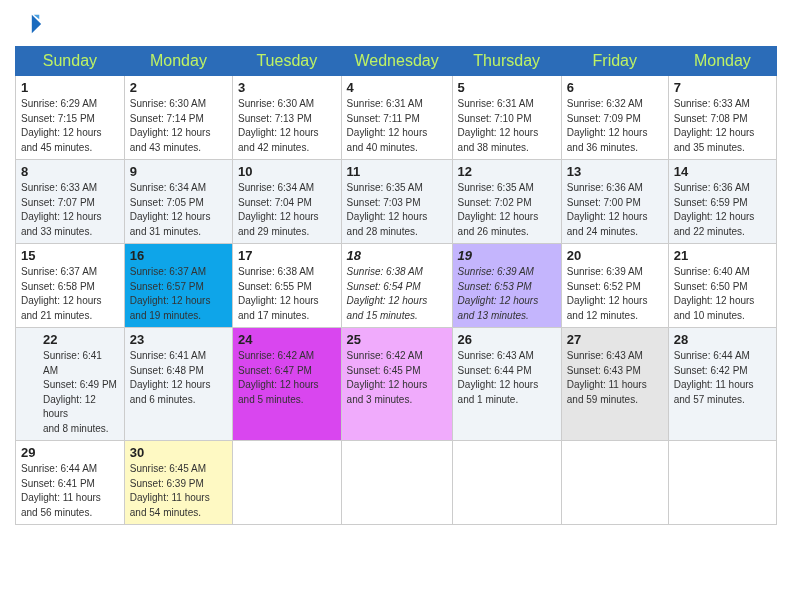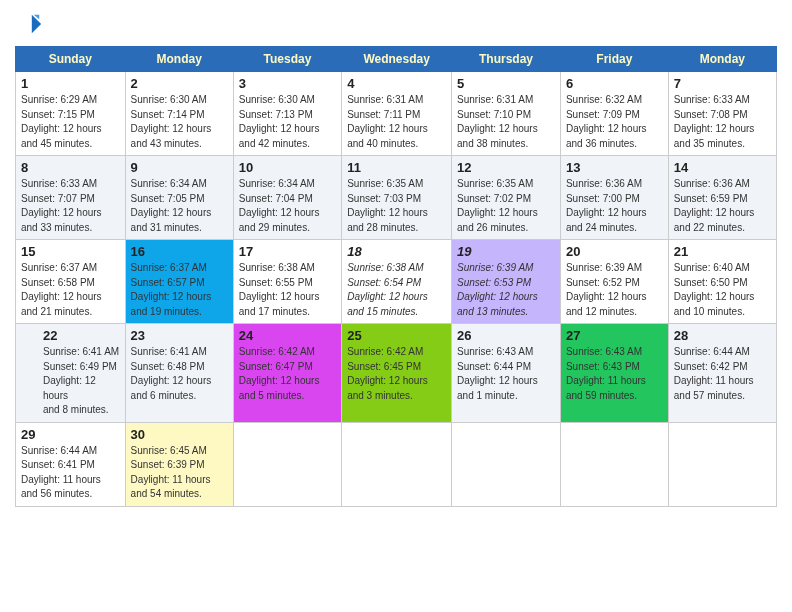--- a/index.html
+++ b/index.html
@@ -50,24 +50,24 @@
       font-size: 15px;
       color: #555;
     }
     .calendar {
       width: 100%;
       border-collapse: collapse;
       font-size: 10.5px;
     }
     .calendar th {
       background: #2b6cb8;
-      color: #fef9c3;
+      color: #bef264;
       padding: 5px 4px;
-      font-size: 12px;
-      font-weight: bold;
+      font-size: 16px;
+      font-weight: normal;
       border: 1px solid #2b6cb8;
     }
     .calendar td {
       border: 1px solid #ccc;
       vertical-align: top;
       padding: 4px 5px;
       width: 113px;
       height: 80px;
       background: #fff;
     }
@@ -295,35 +295,35 @@
 Daylight: 12 hours
 and 6 minutes.</div>
           </td>
           <td style="background: #d946ef;">
             <span class="day-num">24</span>
             <div class="day-info" style="white-space: pre-line;">Sunrise: 6:42 AM
 Sunset: 6:47 PM
 Daylight: 12 hours
 and 5 minutes.</div>
           </td>
-          <td style="background: #84cc16; margin-top: 36px;">
+          <td style="background: #f0abfc; margin-top: 36px;">
             <span class="day-num">25</span>
             <div class="day-info" style="white-space: pre-line;">Sunrise: 6:42 AM
 Sunset: 6:45 PM
 Daylight: 12 hours
 and 3 minutes.</div>
           </td>
           <td style="background: rgb(240, 244, 248);">
             <span class="day-num">26</span>
             <div class="day-info" style="white-space: pre-line;">Sunrise: 6:43 AM
 Sunset: 6:44 PM
 Daylight: 12 hours
 and 1 minute.</div>
           </td>
-          <td style="background: #22c55e;">
+          <td style="background: #e5e5e5;">
             <span class="day-num">27</span>
             <div class="day-info" style="white-space: pre-line;">Sunrise: 6:43 AM
 Sunset: 6:43 PM
 Daylight: 11 hours
 and 59 minutes.</div>
           </td>
           <td style="background: rgb(240, 244, 248);">
             <span class="day-num">28</span>
             <div class="day-info" style="white-space: pre-line;">Sunrise: 6:44 AM
 Sunset: 6:42 PM

